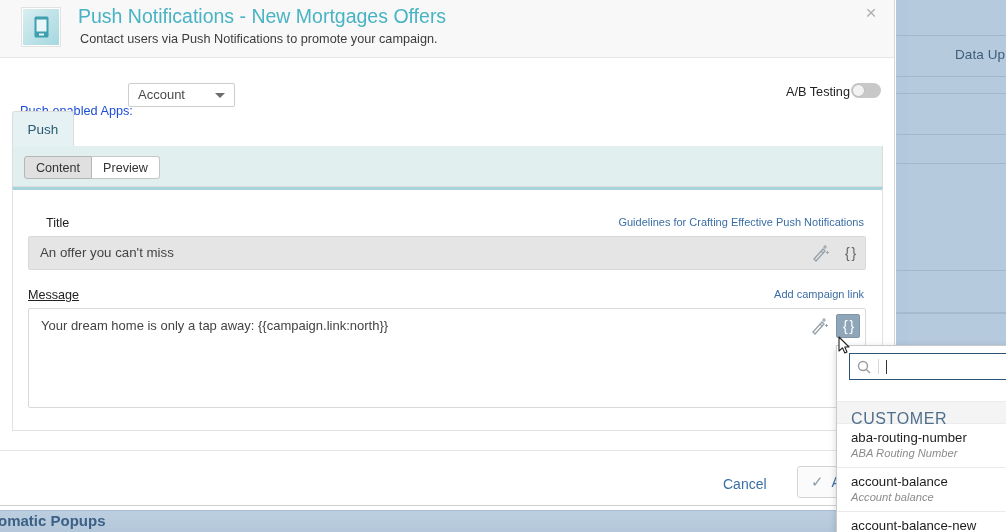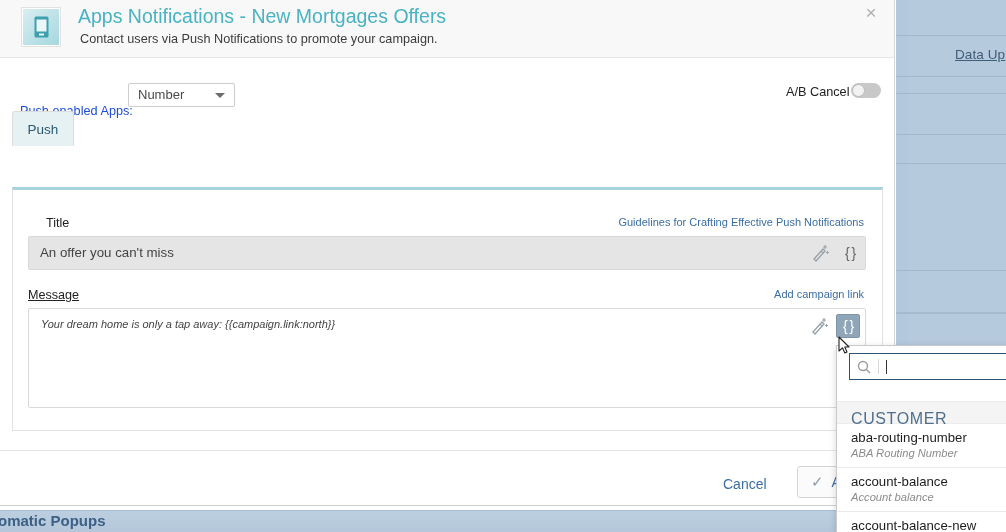--- a/index.html
+++ b/index.html
@@ -61,21 +61,20 @@
     top: 312px;
   }
   .bg-dataup {
     position: absolute;
     left: 955px;
     top: 47px;
     font-size: 13.5px;
     color: #3f5d77;
     white-space: nowrap;
     letter-spacing: 0.1px;
-    text-decoration: underline;
   }
   .bg-bottombar {
     position: absolute;
     left: 0;
     top: 510px;
     width: 1006px;
     height: 22px;
     background: linear-gradient(to bottom, #bccfe0 0%, #b3c7da 100%);
     border-top: 1px solid #a8bccf;
   }
@@ -332,23 +331,22 @@
     height: 100px;
     border: 1px solid #d9d9d9;
     border-radius: 2px;
     box-sizing: border-box;
     background: #fff;
   }
   .msg-text {
     position: absolute;
     left: 12px;
     top: 9px;
-    font-size: 11px;
+    font-size: 13px;
     color: #444;
-    font-style: italic;
   }
 
   .wand-icon {
     position: absolute;
     width: 20px;
     height: 20px;
     cursor: pointer;
   }
   .braces-btn {
     position: absolute;
@@ -532,42 +530,52 @@
   <div class="modal">
 
     <div class="modal-header">
       <div class="header-icon">
         <svg width="15" height="22" viewBox="0 0 15 22">
           <rect x="0.5" y="0.5" width="14" height="21" rx="1.5" fill="#3e9fb0"></rect>
           <rect x="2.5" y="3.5" width="10" height="12" fill="#eaf6f8"></rect>
           <rect x="5" y="17.5" width="5" height="2" fill="#eaf6f8"></rect>
         </svg>
       </div>
-      <div class="header-title">Apps Notifications - New Mortgages Offers</div>
+      <div class="header-title">Push Notifications - New Mortgages Offers</div>
       <div class="header-sub">Contact users via Push Notifications to promote your campaign.</div>
       <div class="close-btn">×</div>
     </div>
 
     <div class="apps-label">Push enabled Apps:</div>
     <div class="apps-select">
-      <span>Number</span>
+      <span>Account</span>
       <span class="apps-caret"></span>
     </div>
 
-    <div class="ab-label">A/B Cancel</div>
+    <div class="ab-label">A/B Testing</div>
     <div class="ab-toggle">
       <div class="ab-knob"></div>
     </div>
 
     <div class="tabbar">
       <div class="tab-push">
         <span>Push</span>
       </div>
     </div>
 
+    <div class="tab-panel">
+      <div class="btn-group">
+        <div class="seg active">
+          <span>Content</span>
+        </div>
+        <div class="seg">
+          <span>Preview</span>
+        </div>
+      </div>
+    </div>
 
     <div class="content-box"></div>
 
     <div class="field-label title-label">Title</div>
     <a class="field-link title-link">Guidelines for Crafting Effective Push Notifications</a>
 
     <div class="title-input">
       <span class="title-text">An offer you can't miss</span>
     </div>
     <div class="wand-icon" style="left:810px; top:243px;">

